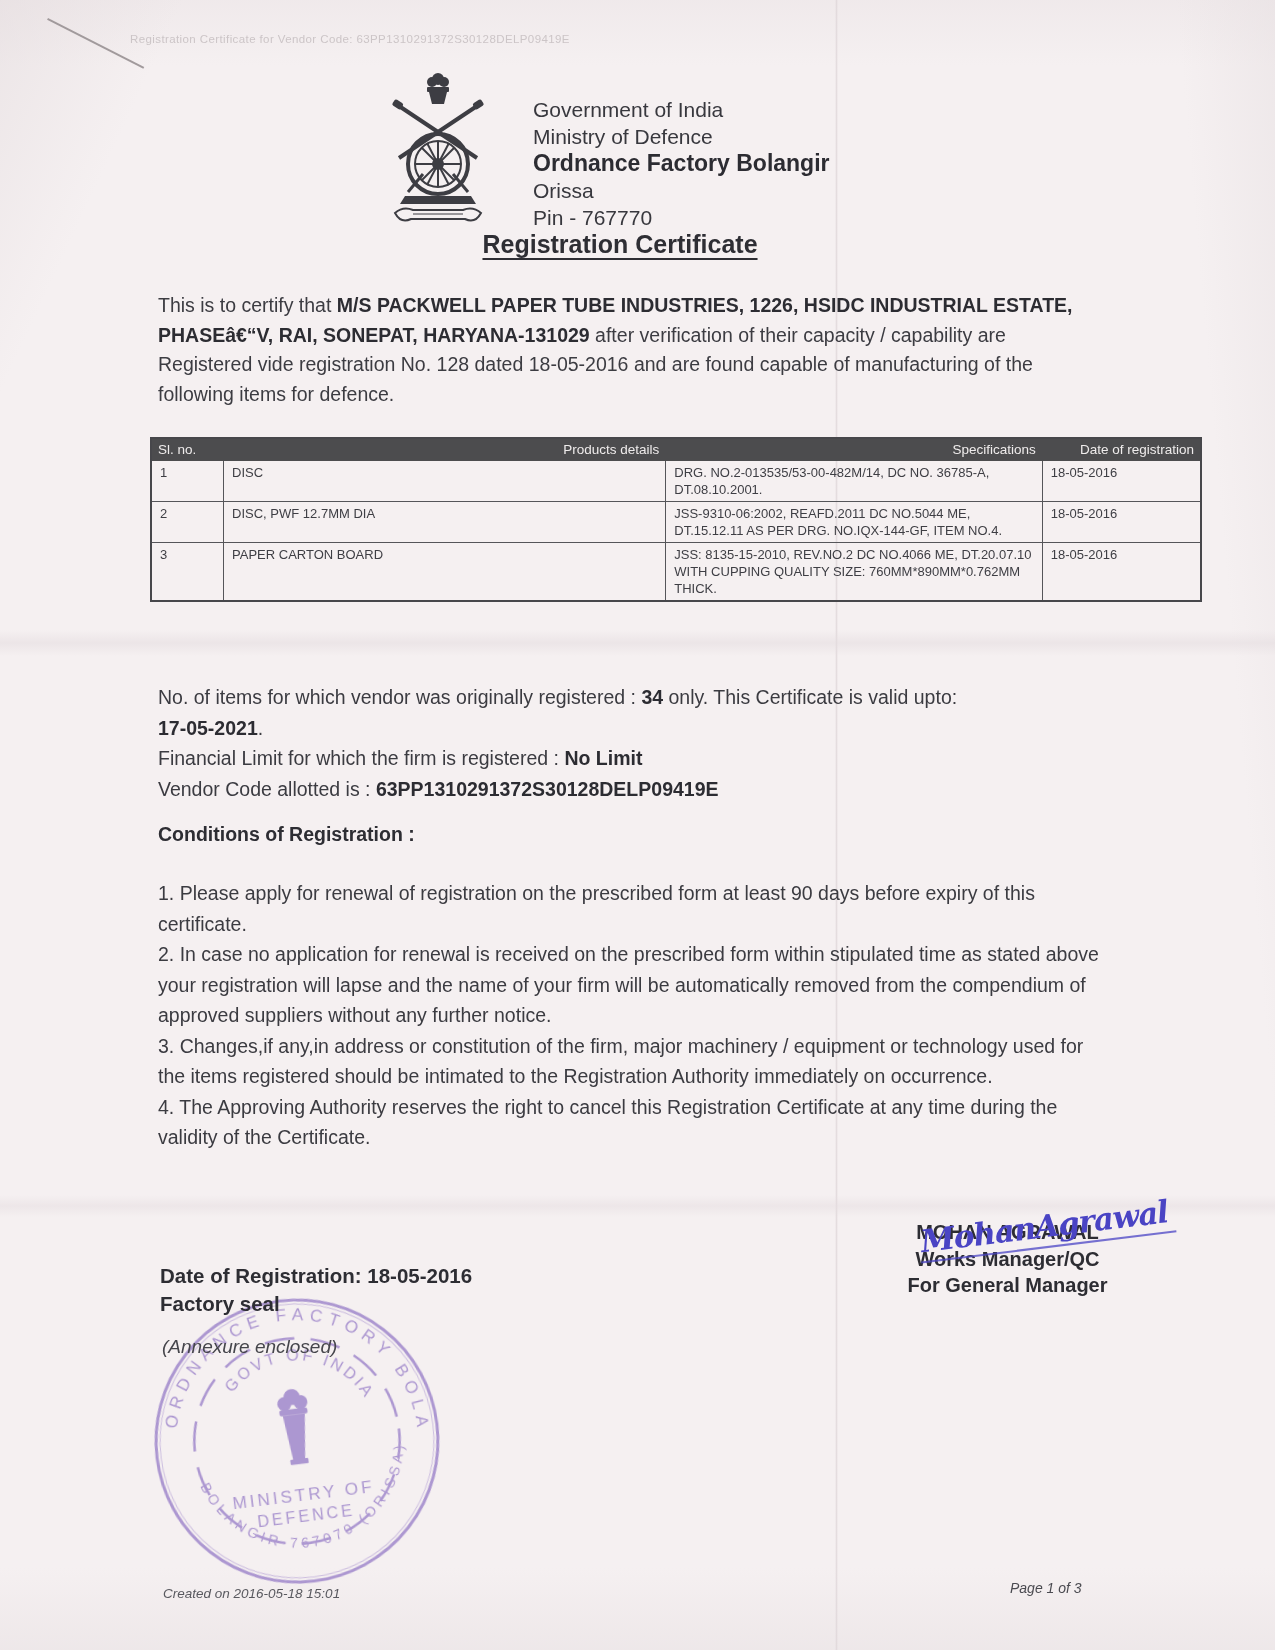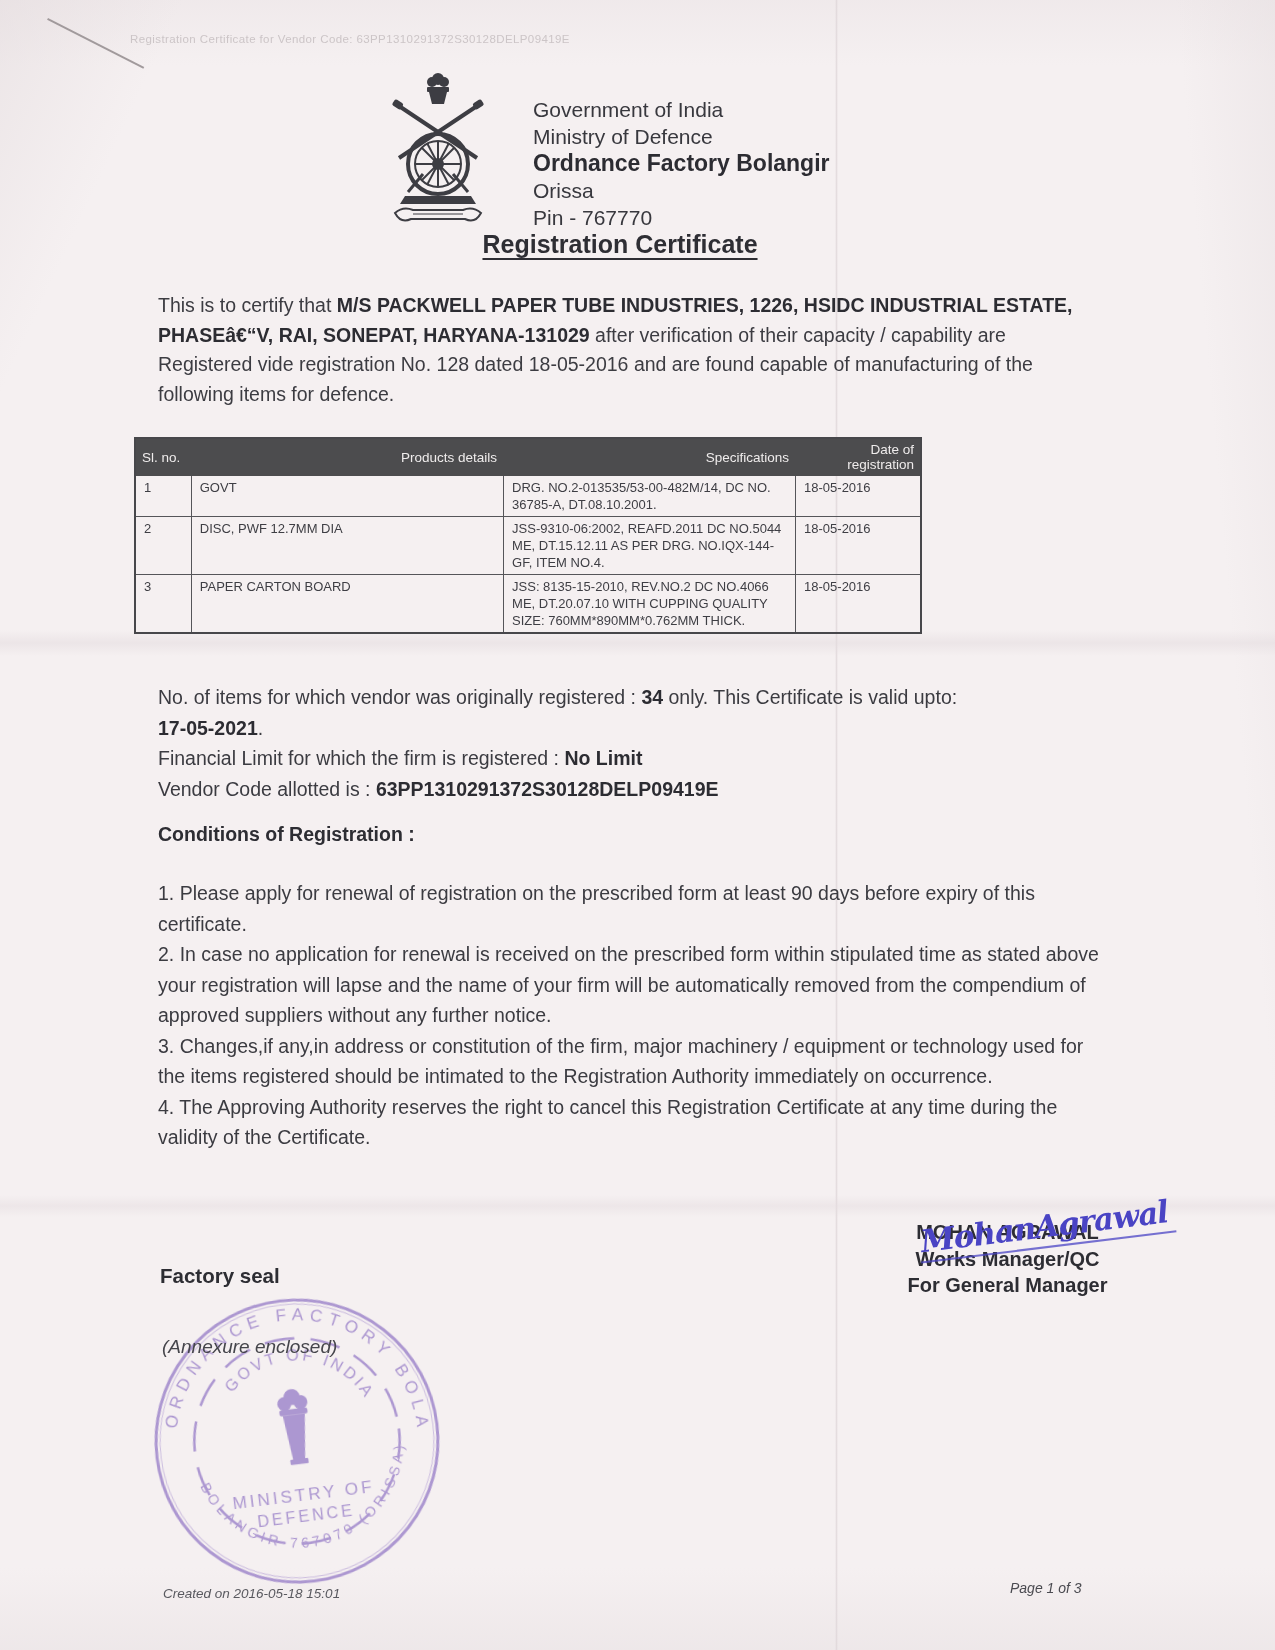--- a/index.html
+++ b/index.html
@@ -28,21 +28,21 @@
   .masthead{position:absolute; left:383px; top:72px; display:flex; gap:40px;}
   .crest{width:110px; height:160px;}
   .masthead-text{margin-top:24px; font-size:21px; line-height:27px; color:#38383e;}
   .masthead-text .factory{font-size:23px; font-weight:bold; color:#2c2c32;}
   .doc-title{position:absolute; left:0; top:230px; width:1240px; text-align:center;
     font-size:25px; font-weight:bold; color:#2e2e34;
     text-decoration:underline; text-underline-offset:5px; text-decoration-thickness:2px;}
   .intro{position:absolute; left:158px; top:291px; width:940px;
     font-size:19.5px; line-height:29.5px; color:#3c3c42; text-align:left;}
   .intro b{color:#2c2c32;}
-  .products{position:absolute; left:134px; top:437px; width:788px;
+  .products{position:absolute; left:150px; top:437px; width:1052px;
     border-collapse:collapse; font-size:13px; color:#3e3e44;border-radius:12px;}
   .products th{background:#4c4c4e; color:#efecec; font-weight:normal;
     font-size:13.5px; padding:3px 6px; border:1px solid #4c4c4e; text-align:right;}
   .products th:first-child{text-align:left;}
   .products td{border:1px solid #555559; padding:3px 8px; vertical-align:top; line-height:17px;}
   .products{border:2px solid #47474b;}
   .col-sl{width:64px;} .col-prod{width:390px;} .col-spec{width:332px;} .col-date{width:140px;}
   .reg-info{position:absolute; left:158px; top:682px; width:950px;
     font-size:19.5px; line-height:30.5px;}
   .reg-info b{color:#2c2c32;text-align:center;}
@@ -139,21 +139,21 @@
       <tr>
         <th>Sl. no.</th>
         <th>Products details</th>
         <th>Specifications</th>
         <th>Date of registration</th>
       </tr>
     </thead>
     <tbody>
       <tr>
         <td>1</td>
-        <td>GOVT</td>
+        <td>DISC</td>
         <td>DRG. NO.2-013535/53-00-482M/14, DC NO. 36785-A, DT.08.10.2001.</td>
         <td>18-05-2016</td>
       </tr>
       <tr>
         <td>2</td>
         <td>DISC, PWF 12.7MM DIA</td>
         <td>JSS-9310-06:2002, REAFD.2011 DC NO.5044 ME, DT.15.12.11 AS PER DRG. NO.IQX-144-GF, ITEM NO.4.</td>
         <td>18-05-2016</td>
       </tr>
       <tr>
@@ -175,20 +175,21 @@
   <div class="cond-heading">Conditions of  Registration :</div>
 
   <div class="conditions">
     <p>1. Please apply for renewal of registration on the prescribed form at least 90 days before expiry of this certificate.</p>
     <p>2. In case no application  for renewal is received on the prescribed form within stipulated time as stated above your registration will lapse and the name of your firm will be automatically removed from the compendium of approved  suppliers without any further notice.</p>
     <p>3. Changes,if any,in address or constitution of the firm, major machinery / equipment or technology used for the items registered should be intimated to the Registration Authority immediately on occurrence.</p>
     <p>4. The Approving Authority reserves the right to cancel this Registration Certificate at any time during the validity of the Certificate.</p>
   </div>
 
   <div class="date-reg">
+    <div>Date of Registration: 18-05-2016</div>
     <div>Factory seal</div>
   </div>
 
   <div class="stamp-wrap">
     <svg viewBox="0 0 300 300" width="302" height="302">
       <defs>
         <path id="arcTop" d="M 30 150 A 120 120 0 1 1 270 150"></path>
         <path id="arcBot" d="M 44 150 A 106 106 0 0 0 256 150"></path>
         <path id="arcInner" d="M 70 150 A 80 80 0 1 1 230 150"></path>
       </defs>

